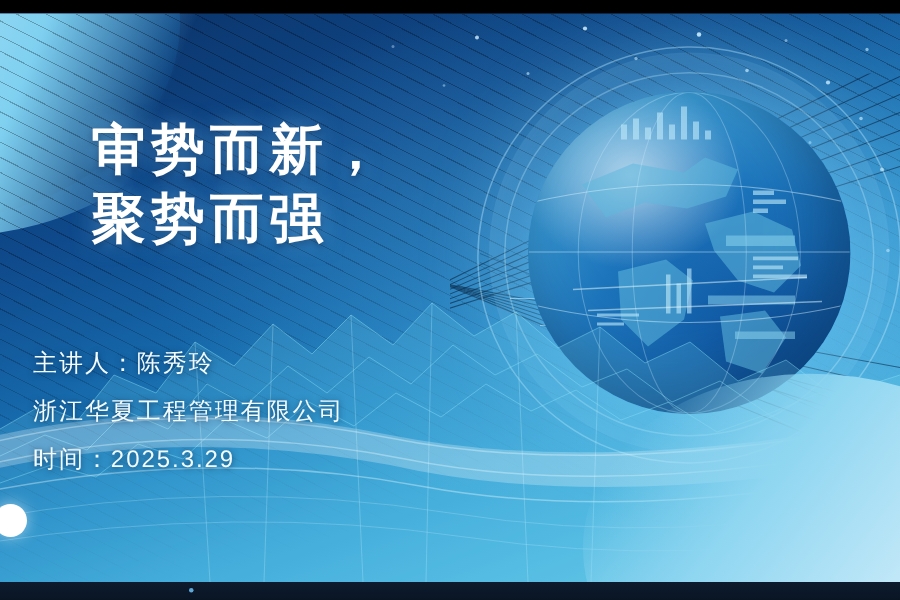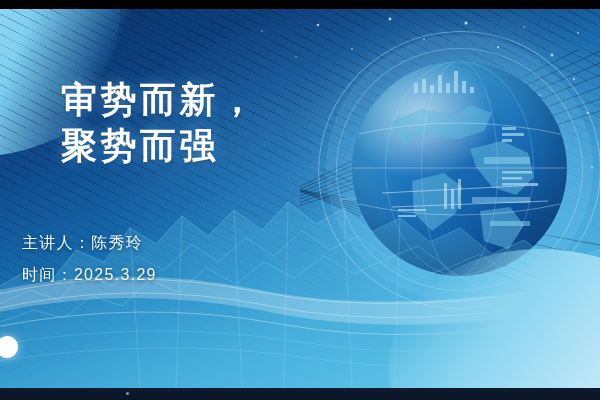--- a/index.html
+++ b/index.html
@@ -298,20 +298,21 @@
 
     <div class="arc-br"></div>
 
     <div class="dot-white"></div>
 
     <div id="headline">审势而新，
 聚势而强</div>
 
     <div id="meta">
       <div class="mline">主讲人：陈秀玲</div>
+      <div class="mline">浙江华夏工程管理有限公司</div>
       <div class="mline">时间：2025.3.29</div>
     </div>
 
   </div>
 
   <div id="bottombar">
     <div class="bb-dot"></div>
   </div>
 
 </div>

